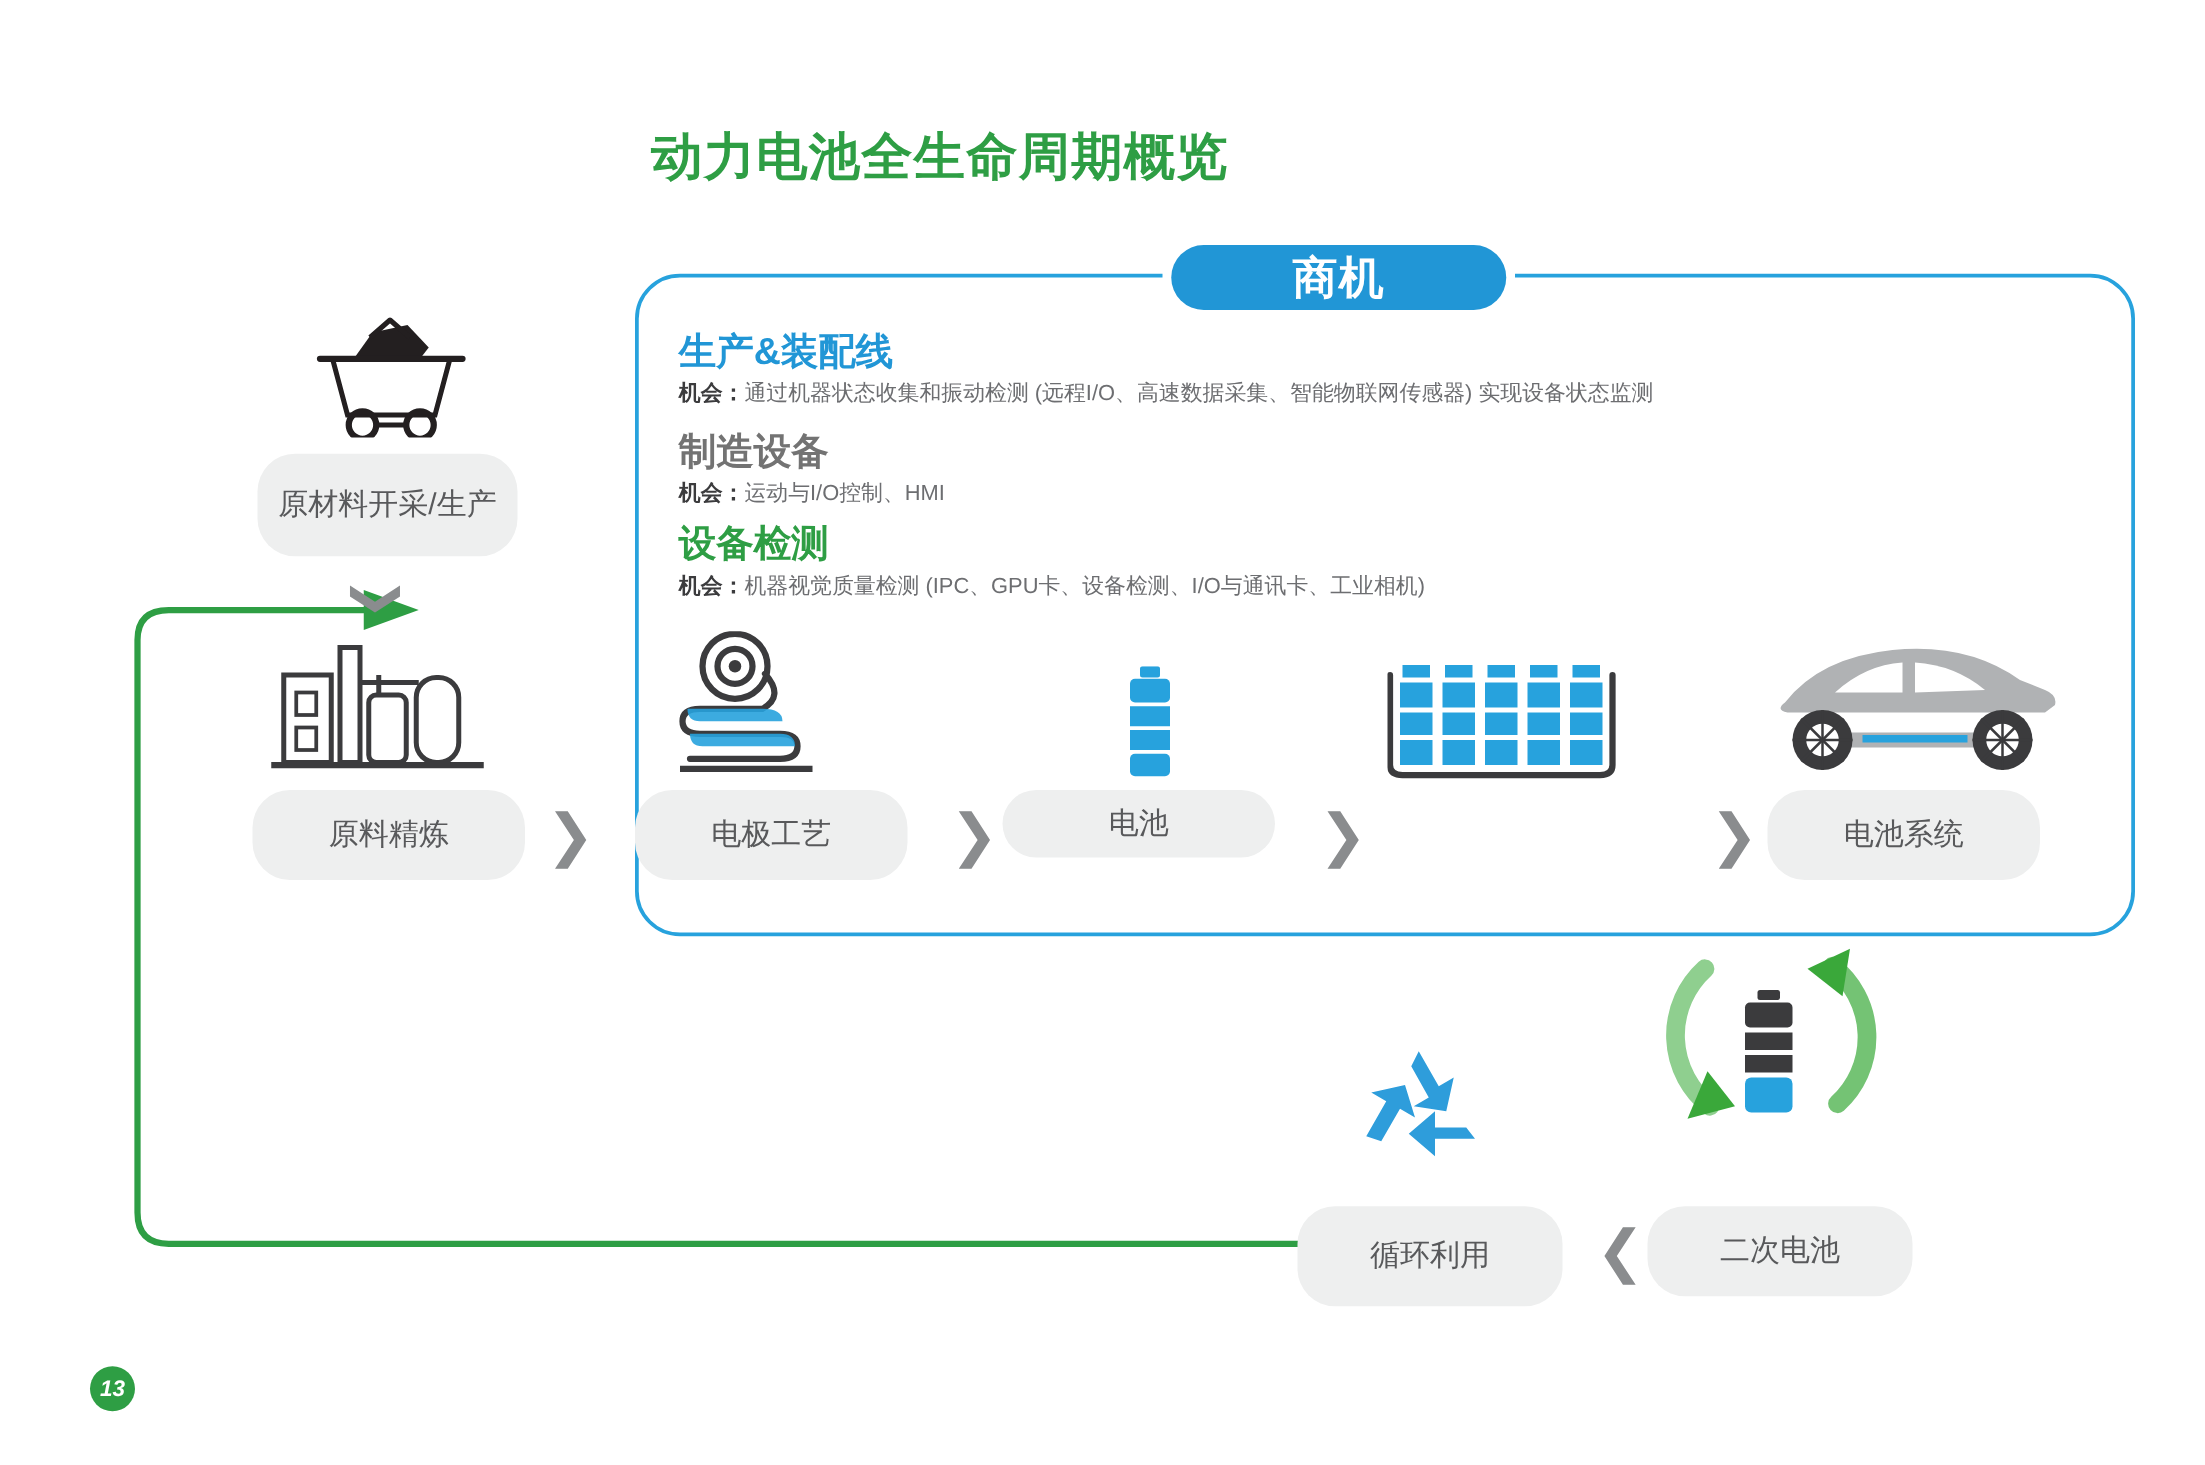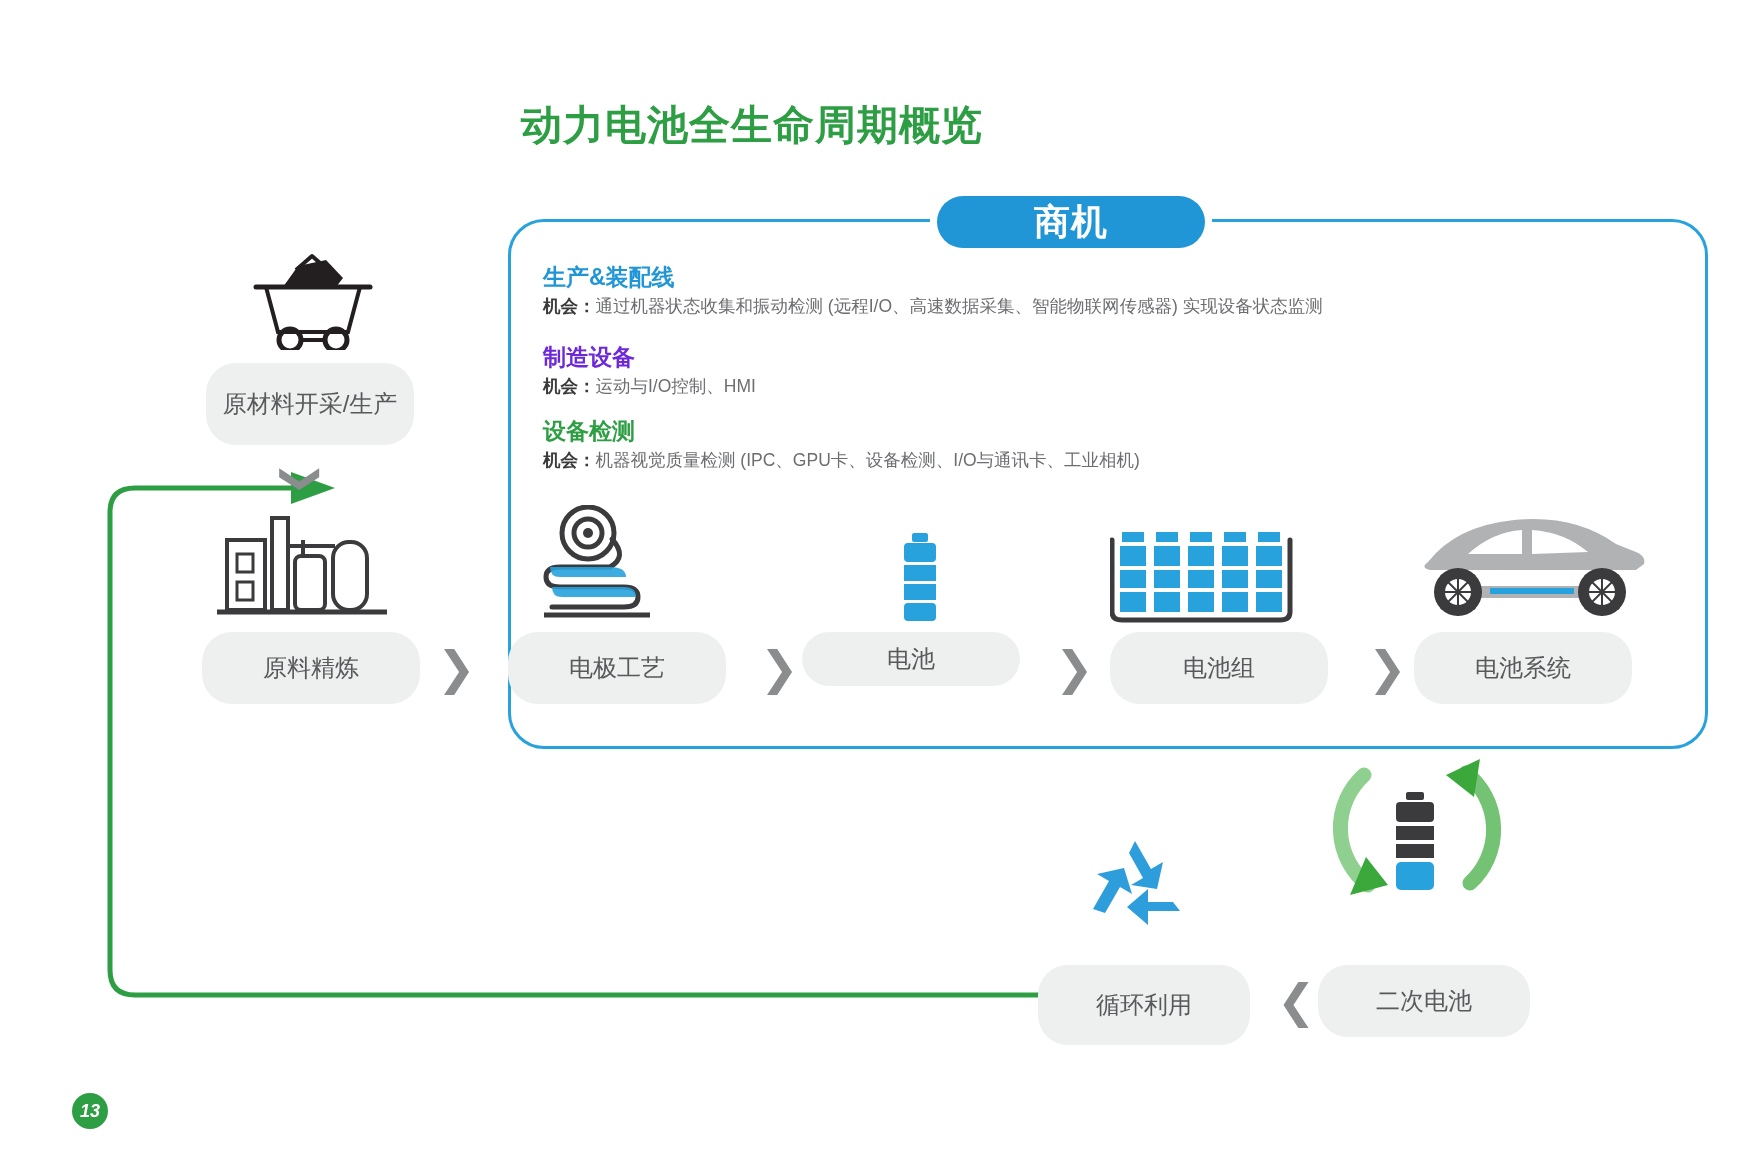--- a/index.html
+++ b/index.html
@@ -66,27 +66,27 @@
     position: absolute;
     left: 930px;
     top: 210px;
     width: 282px;
     height: 22px;
     background: #ffffff;
   }
 
   .opp-block { position: absolute; left: 543px; }
   .opp-head {
-    font-size: 23px;
+    font-size: 30px;
     font-weight: bold;
     margin: 0 0 6px 0;
     line-height: 1.1;
   }
   .opp-head.blue  { color: #2196d6; }
-  .opp-head.navy  { color: #6d28d9; }
+  .opp-head.navy  { color: #737373; }
   .opp-head.green { color: #2e9e44; }
   .opp-line {
     font-size: 17.5px;
     color: #6d6e71;
     line-height: 1.2;
     white-space: nowrap;
   }
   .opp-line b {
     color: #3b3b3d;
     font-weight: bold;
@@ -244,21 +244,20 @@
       <rect x="112" y="14" width="26" height="66"></rect>
       <rect x="146" y="14" width="26" height="66"></rect>
     </g>
     <g stroke="#ffffff" stroke-width="4">
       <line x1="6" y1="36" x2="178" y2="36"></line>
       <line x1="6" y1="58" x2="178" y2="58"></line>
     </g>
     <path d="M2 8 L2 80 Q2 88 12 88 L170 88 Q180 88 180 80 L180 8" fill="none" stroke="#3b3b3d" stroke-width="5" stroke-linecap="round"></path>
   </svg>
 
-  <div class="pill" style="left:1110px; top:632px; width:218px; height:72px;">电池组</div>
 
   <div class="chev" style="left:1368px; top:645px;">❯</div>
 
   <svg class="icon-holder" style="left:1410px; top:500px;" width="240" height="122" viewBox="0 0 240 122">
     <path d="M18 62 Q46 26 104 20 Q164 14 206 44 L226 52 Q236 56 234 64 L226 70 L20 70 Q10 68 18 62 Z" fill="#b0b2b4"></path>
     <path d="M58 54 Q82 32 112 30 L112 54 Z" fill="#ffffff"></path>
     <path d="M122 30 Q154 32 178 52 L122 54 Z" fill="#ffffff"></path>
     <rect x="34" y="86" width="170" height="12" rx="5" fill="#b0b2b4"></rect>
     <rect x="80" y="88" width="84" height="6" fill="#27a2dd"></rect>
     <circle cx="48" cy="92" r="24" fill="#3b3b3d"></circle>

